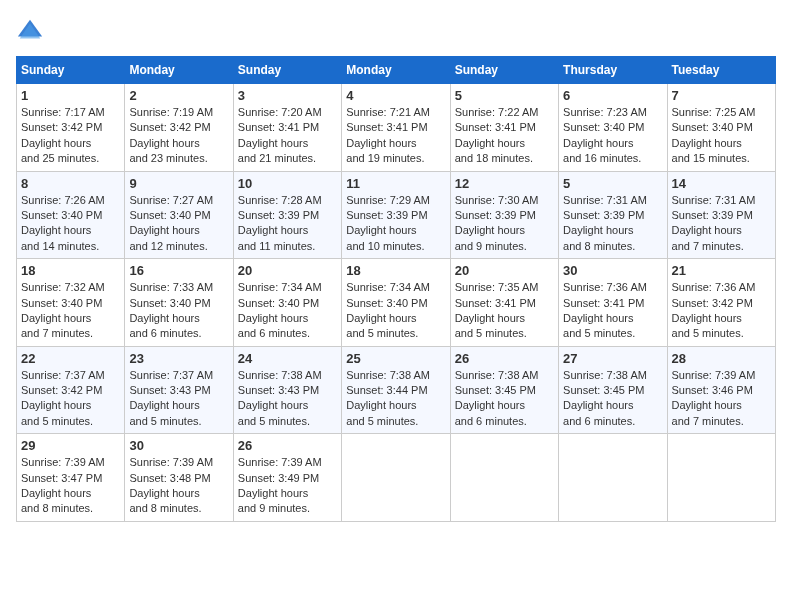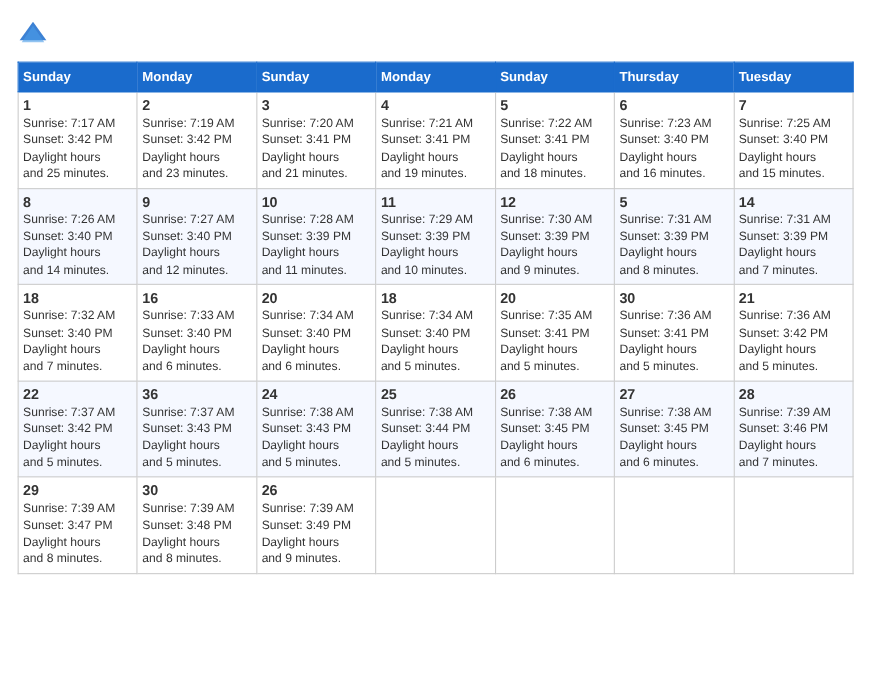--- a/index.html
+++ b/index.html
@@ -329,21 +329,21 @@
         <td>
           <span class="day-num">22</span>
           <div class="day-info">
             Sunrise: 7:37 AM<br>
             Sunset: 3:42 PM<br>
             Daylight hours<br>
             and 5 minutes.
           </div>
         </td>
         <td>
-          <span class="day-num">36</span>
+          <span class="day-num">23</span>
           <div class="day-info">
             Sunrise: 7:37 AM<br>
             Sunset: 3:43 PM<br>
             Daylight hours<br>
             and 5 minutes.
           </div>
         </td>
         <td>
           <span class="day-num">24</span>
           <div class="day-info">

